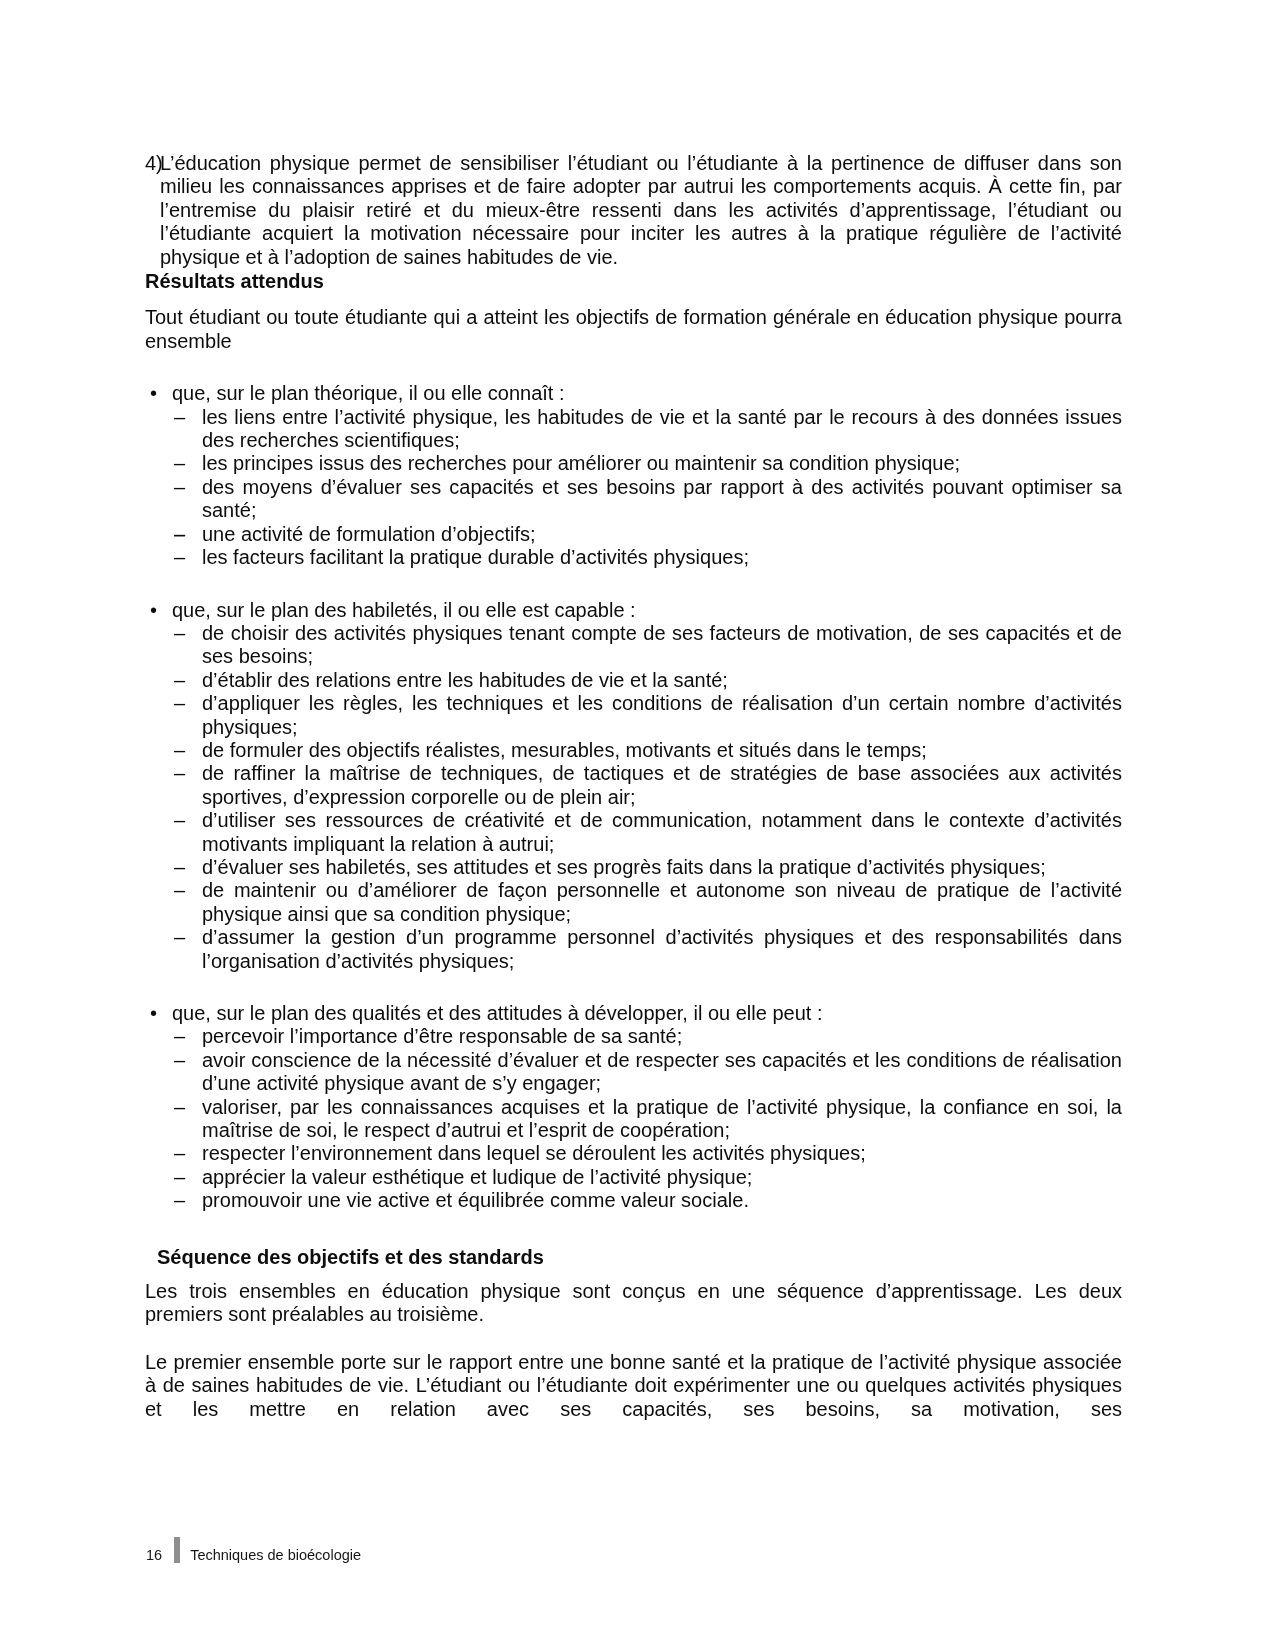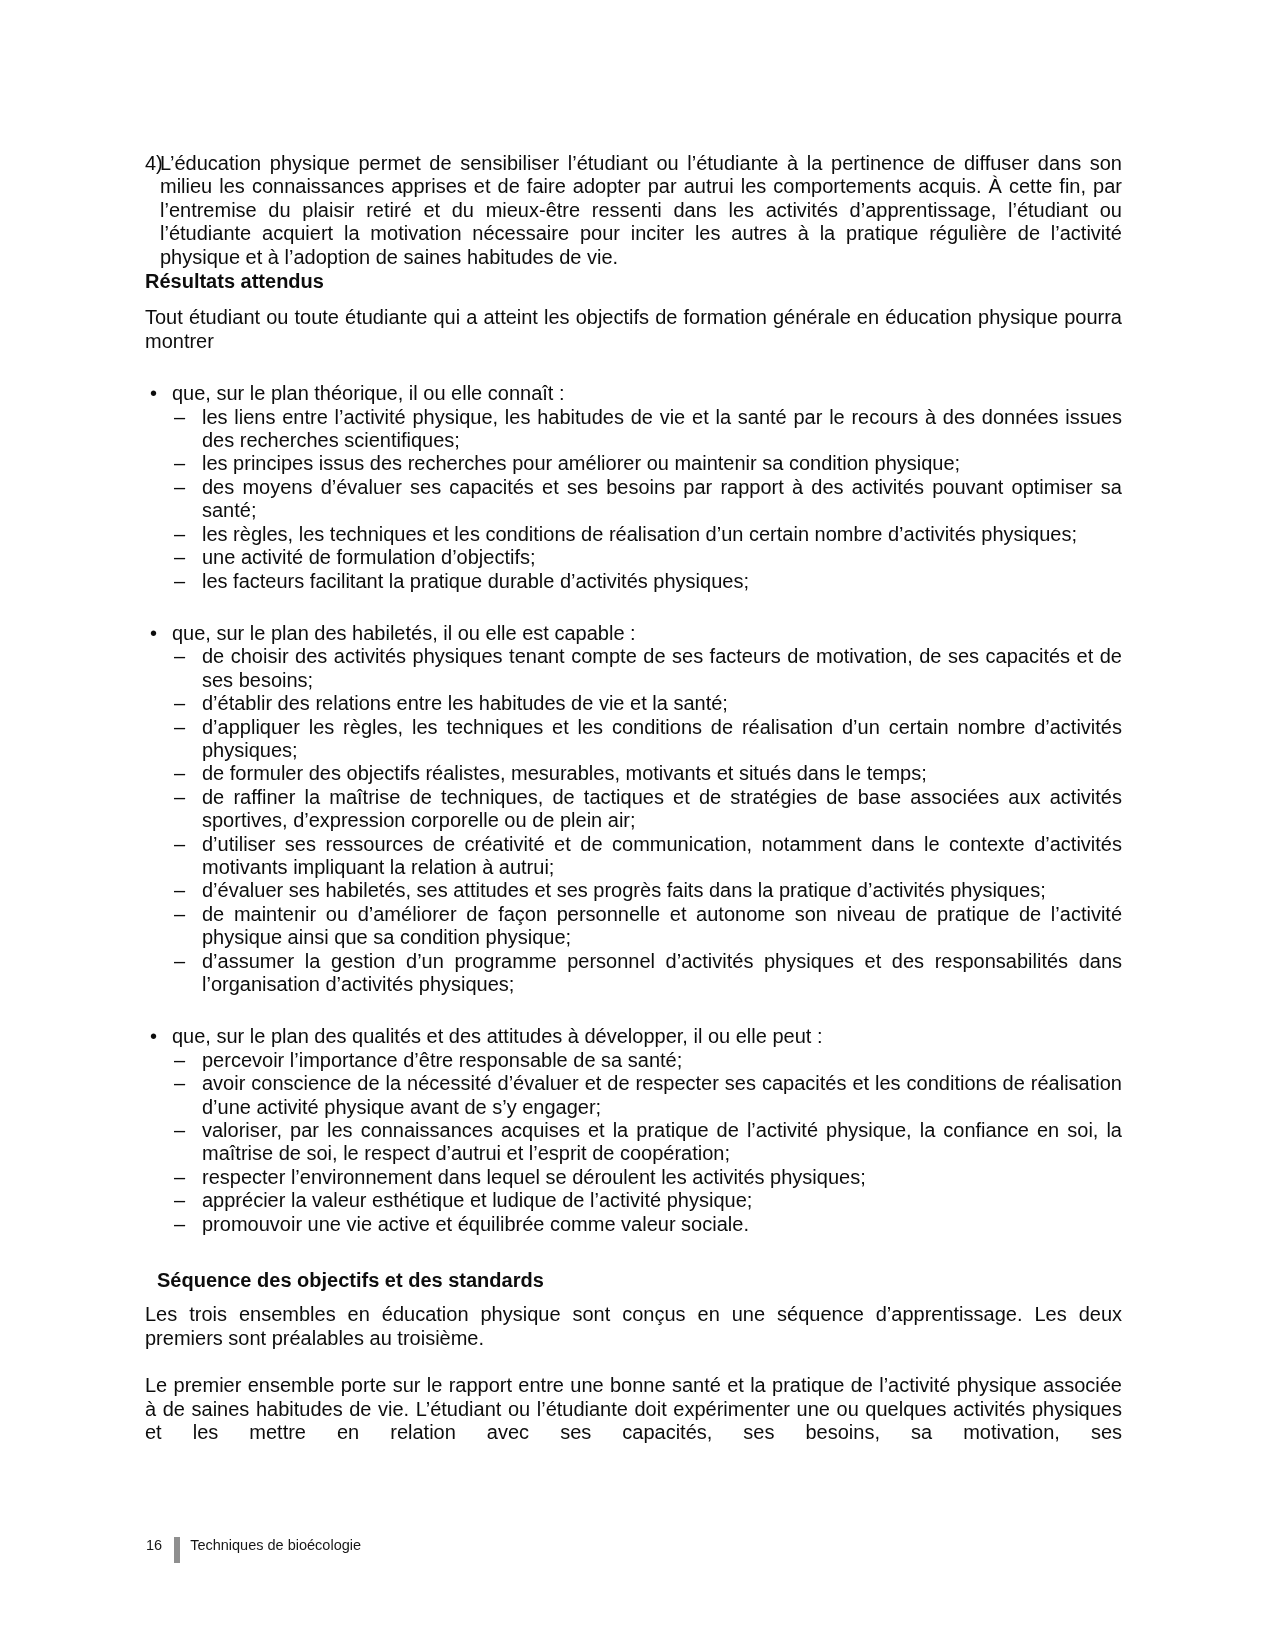--- a/index.html
+++ b/index.html
@@ -40,21 +40,21 @@
   .dash-item { position: relative; padding-left: 57px; text-align: justify; }
   .d-marker { position: absolute; left: 29px; top: 0; }
 
   .para-gap { margin-top: 24px; }
 
   .footer {
     position: absolute;
     left: 146px;
     top: 1537px;
     display: flex;
-    align-items: flex-start;
+    align-items: flex-end;
     font-size: 14.5px;
     line-height: 16px;
     color: #161616;
   }
   .footer-bar {
     display: inline-block;
     width: 6px;
     height: 26px;
     background: #8f8f8f;
     margin: 0 10px 0 12px;
@@ -66,42 +66,41 @@
 <div class="page">
   <div class="content">
 
     <p class="num-item just">
       <span class="num-marker">4)</span>
       <span class="num-text">L’éducation physique permet de sensibiliser l’étudiant ou l’étudiante à la pertinence de diffuser dans son milieu les connaissances apprises et de faire adopter par autrui les comportements acquis. À cette fin, par l’entremise du plaisir retiré et du mieux-être ressenti dans les activités d’apprentissage, l’étudiant ou l’étudiante acquiert la motivation nécessaire pour inciter les autres à la pratique régulière de l’activité physique et à l’adoption de saines habitudes de vie.</span>
     </p>
 
     <h3 class="doc-heading h-results">Résultats attendus</h3>
 
-    <p class="just">Tout étudiant ou toute étudiante qui a atteint les objectifs de formation générale en éducation physique pourra montrer</p>
+    <p class="just">Tout étudiant ou toute étudiante qui a atteint les objectifs de formation générale en éducation physique pourra ensemble</p>
 
     <div class="bullet-group">
       <div class="bullet-head">
         <span class="b-marker">•</span>
         <span>que, sur le plan théorique, il ou elle connaît :</span>
       </div>
       <div class="dash-item">
         <span class="d-marker">–</span>
         <span>les liens entre l’activité physique, les habitudes de vie et la santé par le recours à des données issues des recherches scientifiques;</span>
       </div>
       <div class="dash-item">
         <span class="d-marker">–</span>
         <span>les principes issus des recherches pour améliorer ou maintenir sa condition physique;</span>
       </div>
       <div class="dash-item">
         <span class="d-marker">–</span>
         <span>des moyens d’évaluer ses capacités et ses besoins par rapport à des activités pouvant optimiser sa santé;</span>
       </div>
       <div class="dash-item">
         <span class="d-marker">–</span>
-        <span>les règles, les techniques et les conditions de réalisation d’un certain nombre d’activités physiques;</span>
       </div>
       <div class="dash-item">
         <span class="d-marker">–</span>
         <span>une activité de formulation d’objectifs;</span>
       </div>
       <div class="dash-item">
         <span class="d-marker">–</span>
         <span>les facteurs facilitant la pratique durable d’activités physiques;</span>
       </div>
     </div>

